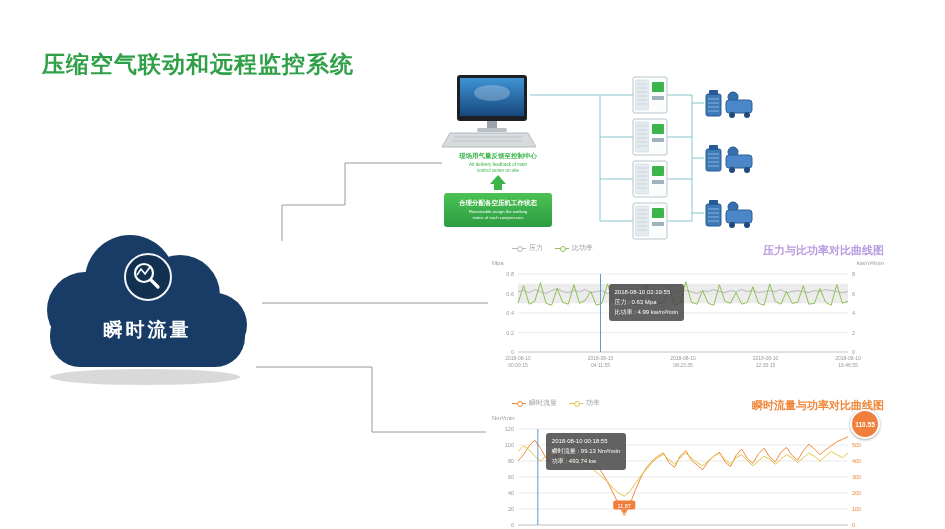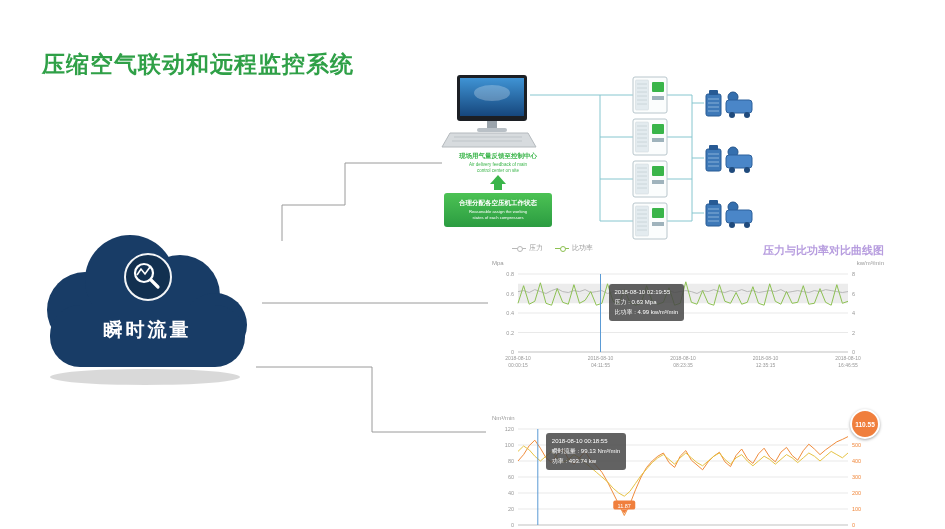--- a/index.html
+++ b/index.html
@@ -201,20 +201,33 @@
         </svg>
       </div>
     <div class="tooltip" style="top: 44px; left: 120.5px;">
       <div>2018-08-10 02:19:55</div>
       <div>压力 : 0.63 Mpa</div>
       <div>比功率 : 4.99 kw/m³/min</div>
     </div>
   </div>
 
   <div class="chart" id="chart-bottom" style="left:488px;top:360px;width:396px;height:150px;">
+    <div class="chart-header">
+      <div class="legend">
+        <span class="legend-item">
+          <i class="mark" style="color: rgb(240, 140, 60);"></i>
+          <span>瞬时流量</span>
+        </span>
+        <span class="legend-item">
+          <i class="mark" style="color: rgb(230, 195, 69);"></i>
+          <span>功率</span>
+        </span>
+      </div>
+      <div class="chart-title" style="color: rgb(240, 136, 60);">瞬时流量与功率对比曲线图</div>
+    </div>
     <div class="axis-caption left">Nm³/min</div>
     <div class="plot">
         <svg viewBox="0 0 396 120">
           <line x1="30" y1="4" x2="360" y2="4" stroke="#e9e9e9" stroke-width="1"></line>
           <text x="26" y="6" text-anchor="end" font-size="5.5" fill="#999">120</text>
           <line x1="30" y1="19.999999999999996" x2="360" y2="19.999999999999996" stroke="#e9e9e9" stroke-width="1"></line>
           <text x="26" y="21.999999999999996" text-anchor="end" font-size="5.5" fill="#999">100</text>
           <line x1="30" y1="36" x2="360" y2="36" stroke="#e9e9e9" stroke-width="1"></line>
           <text x="26" y="38" text-anchor="end" font-size="5.5" fill="#999">80</text>
           <line x1="30" y1="52" x2="360" y2="52" stroke="#e9e9e9" stroke-width="1"></line>

